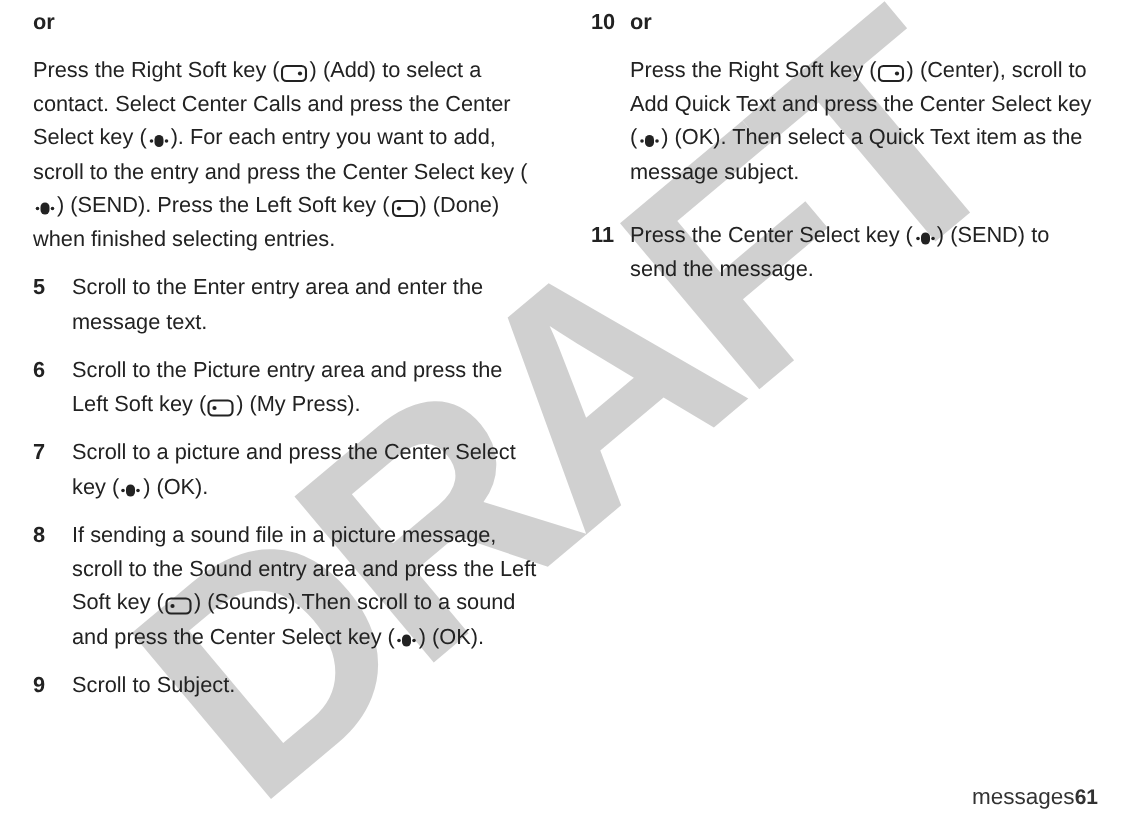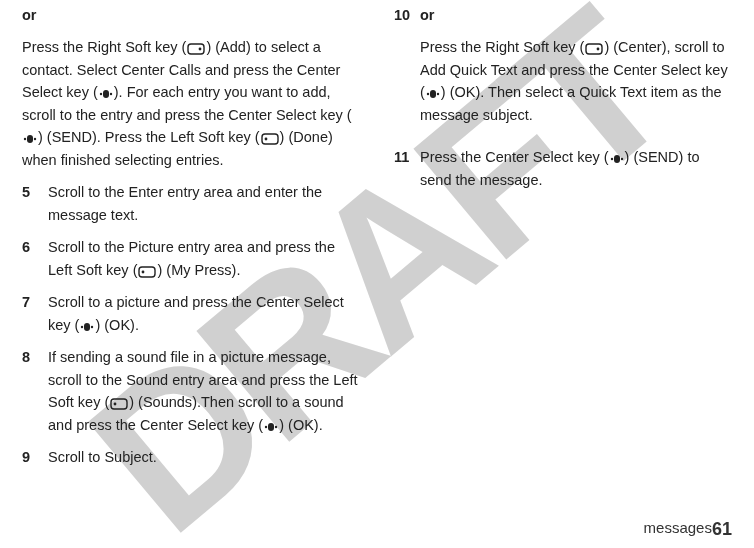--- a/index.html
+++ b/index.html
@@ -82,21 +82,21 @@
   .footer {
     display: flex;
     justify-content: flex-end;
     align-items: flex-start;
     padding-bottom: 8px;
     font-size: 15px;
     color: #333;
   }
   .footer .pagenum {
     font-weight: 700;
-    font-size: 18px;
+    font-size: 14px;
   }
 </style>
 </head>
 <body>
 
 <div class="watermark">DRAFT</div>
 
 <div class="page">
   <div class="columns">
 

